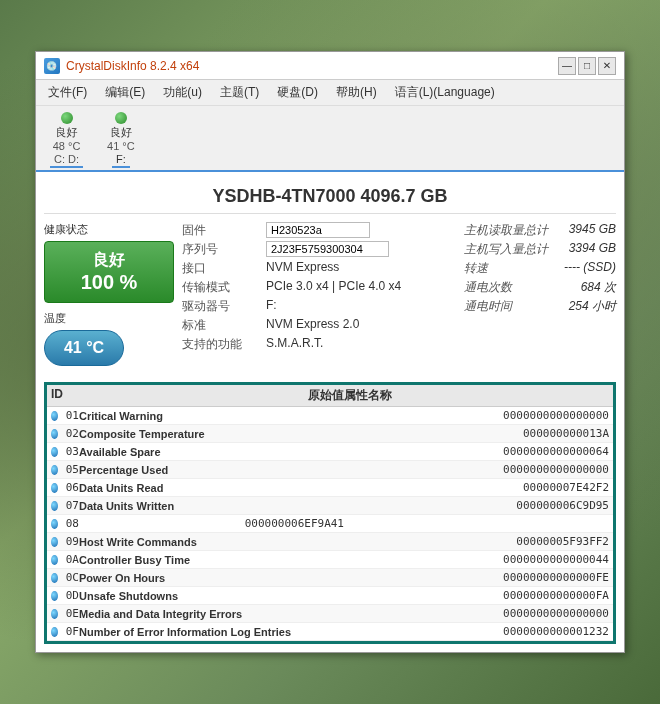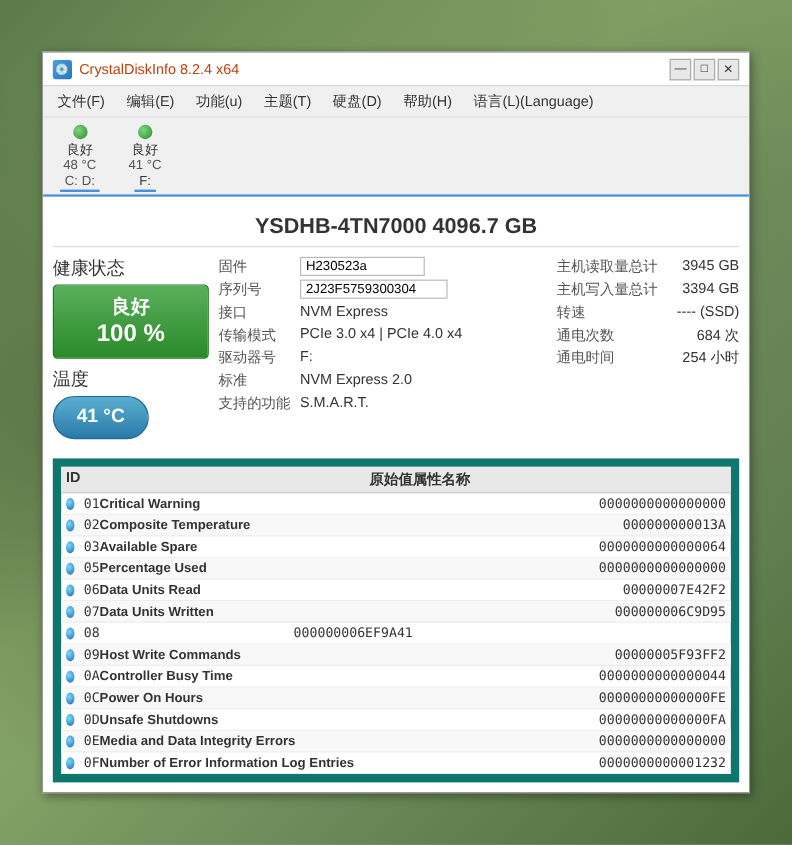--- a/index.html
+++ b/index.html
@@ -145,21 +145,21 @@
     }
     .main-info {
       display: flex;
       gap: 8px;
     }
     .left-panel {
       width: 130px;
       flex-shrink: 0;
     }
     .section-label {
-      font-size: 15px;
+      font-size: 11px;
       color: #333;
       margin-bottom: 4px;
     }
     .health-box {
       background: linear-gradient(180deg, #5ab05a, #2a8a2a);
       border: 1px solid #1a7a1a;
       border-radius: 4px;
       text-align: center;
       padding: 8px 4px;
       margin-bottom: 8px;
@@ -187,52 +187,53 @@
       padding: 8px 4px;
       color: white;
       font-size: 16px;
       font-weight: bold;
       width: 80px;
       margin-top: 4px;
     }
     .info-grid {
       display: grid;
       grid-template-columns: auto 1fr;
-      gap: 2px 8px;
+      gap: 2px 24px;
       font-size: 12px;
     }
     .info-label {
       color: #555;
       white-space: nowrap;
     }
     .info-value {
       color: #333;
       font-weight: 500;
     }
     .info-value input {
       border: 1px solid #bbb;
       background: white;
       padding: 1px 4px;
       font-size: 11px;
       width: 140px;
     }
     .right-stats {
       margin-left: 20px;
+      font-style: italic;
     }
     .stats-grid {
       display: grid;
       grid-template-columns: auto auto;
       gap: 2px 16px;
       font-size: 12px;
     }
     .stat-label { color: #555; }
     .stat-value { color: #333; text-align: right; }
     .table-section {
       margin-top: 16px;
-      border: 7px solid #0f766e;
+      border: 3px solid #0f766e;
     }
     .table-header {
       display: grid;
       grid-template-columns: 28px 1fr 1fr;
       background: #e8e8e8;
       border-bottom: 1px solid #ccc;
       padding: 2px 4px;
       font-size: 12px;
       font-weight: bold;
       color: #333;

